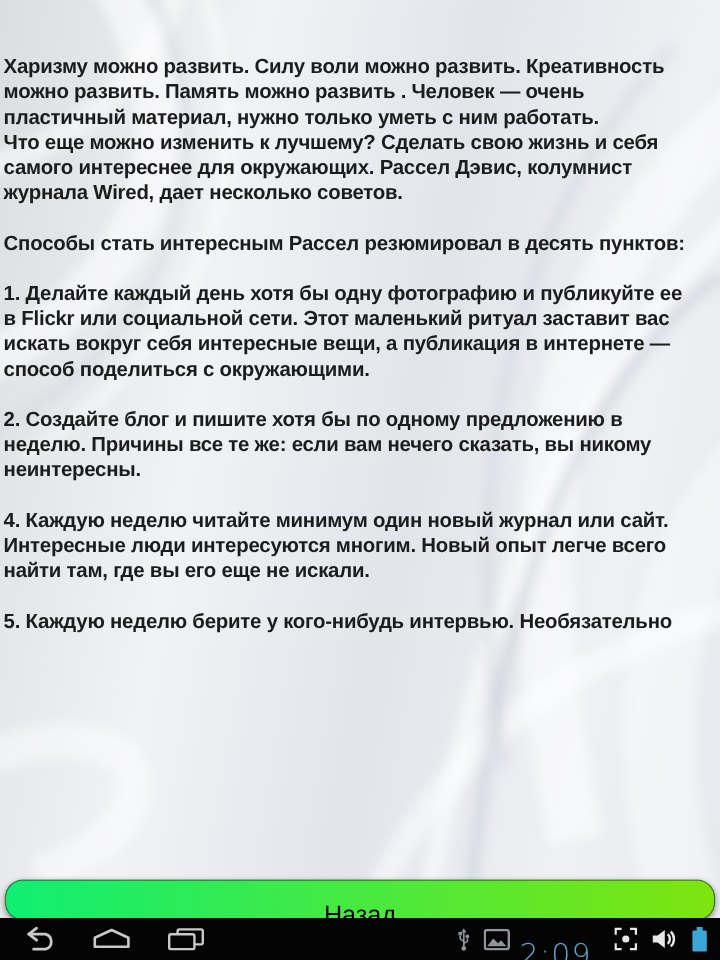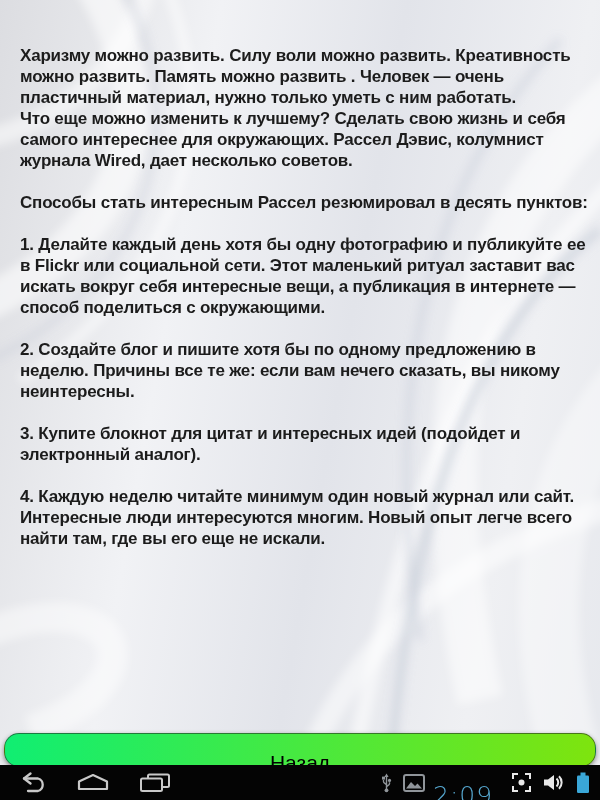--- a/index.html
+++ b/index.html
@@ -6,21 +6,21 @@
   .screen {
     position:relative; width:600px; height:800px; overflow:hidden;
     background: linear-gradient(100deg,#dcdde1 0%,#f1f2f5 30%,#e2e4ea 55%,#eff0f3 80%,#e6e8ed 100%);
     font-family:"Liberation Sans", sans-serif;
   }
   .bg-waves { position:absolute; left:0; top:0; width:600px; height:800px; }
 
   
   .article {
     position:absolute; left:0; top:0; right:0; bottom:35px;
-    padding:45px 0 0 20px; overflow:hidden;
+    padding:45px 0 0 3px; overflow:hidden;
     font-weight:bold; font-size:17px; line-height:21px; letter-spacing:-0.2px;
     color:var(--text,#1c1c1c);
   }
   .block { margin:0 0 21px 0; white-space:pre; }
 
   
   .back-btn {
     position:absolute; left:4px; right:4px; top:733px; height:30px;
     box-sizing:border-box; border-radius:15px;
     border:1px solid rgba(30,30,30,.55);
@@ -80,25 +80,24 @@
 самого интереснее для окружающих. Рассел Дэвис, колумнист
 журнала Wired, дает несколько советов.</p>
       <p class="block">Способы стать интересным Рассел резюмировал в десять пунктов:</p>
       <p class="block">1. Делайте каждый день хотя бы одну фотографию и публикуйте ее
 в Flickr или социальной сети. Этот маленький ритуал заставит вас
 искать вокруг себя интересные вещи, а публикация в интернете —
 способ поделиться с окружающими.</p>
       <p class="block">2. Создайте блог и пишите хотя бы по одному предложению в
 неделю. Причины все те же: если вам нечего сказать, вы никому
 неинтересны.</p>
-      <p class="block">3. Купите блокнот для цитат и интересных идей (подойдет и
-электронный аналог).</p>
       <p class="block">4. Каждую неделю читайте минимум один новый журнал или сайт.
 Интересные люди интересуются многим. Новый опыт легче всего
 найти там, где вы его еще не искали.</p>
+      <p class="block">5. Каждую неделю берите у кого-нибудь интервью. Необязательно</p>
     </main>
 
   <button class="back-btn">Назад</button>
 
   <nav class="navbar">
 
     <button class="nav-btn abs" style="left:20px;top:7px">
       <svg width="28" height="21" viewBox="0 0 28 21">
         <g fill="none" stroke="#c9c9c9" stroke-width="2.3" stroke-linejoin="round" stroke-linecap="round">
           <path d="M4 6.5 H18 A6.5 6.5 0 0 1 18 19 H8"></path>

